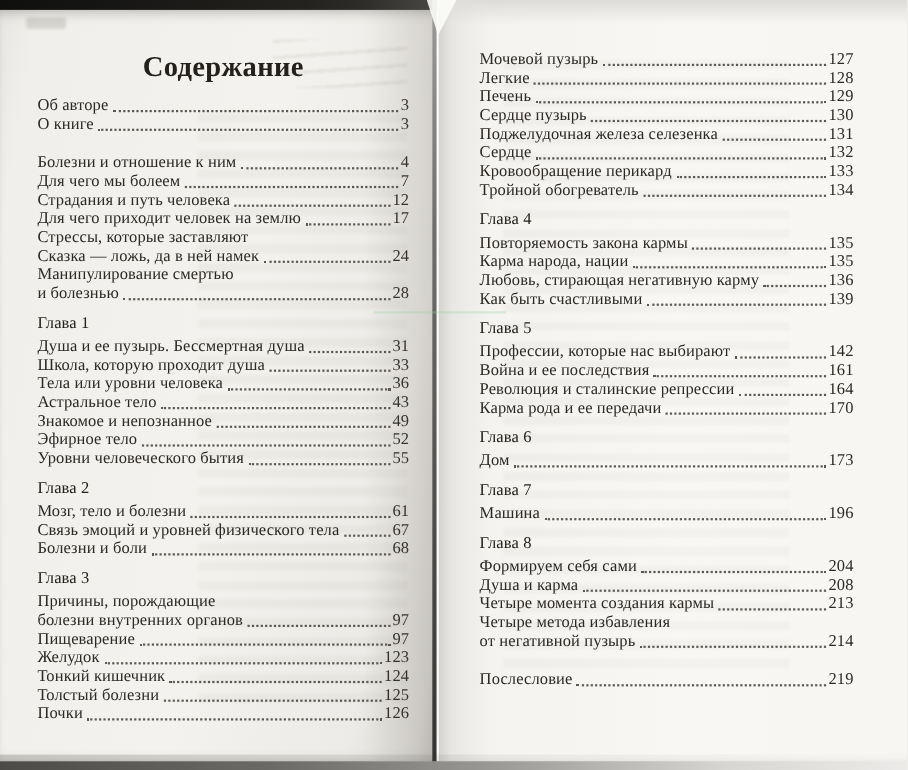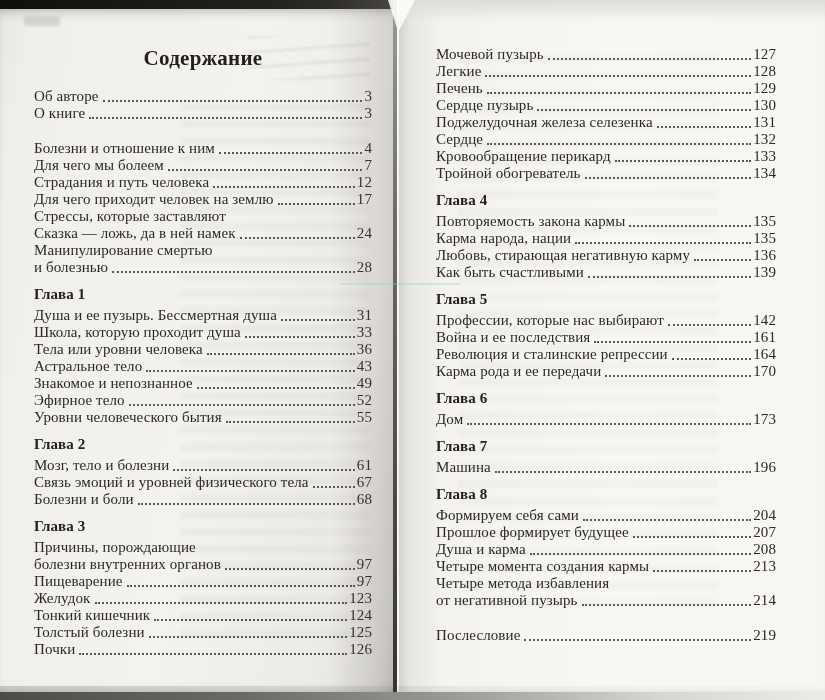--- a/index.html
+++ b/index.html
@@ -67,30 +67,30 @@
   .ghost-col-left{left:180px;top:95px;width:190px;height:540px;
     background:repeating-linear-gradient(180deg,rgba(118,112,100,.05) 0 8px,transparent 8px 17px);
     filter:blur(1.4px);}
   .ghost-col-right{left:60px;top:55px;width:260px;height:560px;
     background:repeating-linear-gradient(180deg,rgba(118,112,100,.045) 0 8px,transparent 8px 17px);
     filter:blur(1.4px);}
   .scan-line{left:340px;top:283px;width:120px;height:2px;background:rgba(150,210,160,.32);filter:blur(.6px);}
   
   .toc-title{
     position:absolute;left:34px;top:38px;width:338px;margin:0;
-    text-align:center;font-size:21px;font-weight:700;letter-spacing:.3px;
+    text-align:center;font-size:26px;font-weight:700;letter-spacing:.3px;
     color:#24211d;
   }
   .toc-list{
     position:absolute;font-size:15px;line-height:17px;color:#2c2925;
     letter-spacing:.1px;
   }
   .toc-list-left{left:34px;top:80px;width:338px;}
   .toc-list-right{left:38px;top:46px;width:340px;}
-  .toc-heading{font-weight:700;margin:10px 0 4px;color:#232019;}
+  .toc-heading{font-weight:400;margin:10px 0 4px;color:#232019;}
   .toc-gap{height:18px;}
   .toc-entry{margin:0;}
   .toc-line{display:flex;align-items:baseline;}
   .toc-text{white-space:nowrap;}
   .leader{
     flex:1;min-width:12px;height:0;align-self:flex-end;
     border-bottom:2px dotted #46433d;margin:0 2px 3px 4px;opacity:.88;
   }
   .toc-page{white-space:nowrap;}
 </style>
@@ -423,27 +423,20 @@
             <span class="leader"></span>
             <span class="toc-page">196</span>
           </div>
         </div>
         <div class="toc-heading">Глава 8</div>
         <div class="toc-entry">
           <div class="toc-line">
             <span class="toc-text">Формируем себя сами</span>
             <span class="leader"></span>
             <span class="toc-page">204</span>
-          </div>
-        </div>
-        <div class="toc-entry">
-          <div class="toc-line">
-            <span class="toc-text">Прошлое формирует будущее</span>
-            <span class="leader"></span>
-            <span class="toc-page">207</span>
           </div>
         </div>
         <div class="toc-entry">
           <div class="toc-line">
             <span class="toc-text">Душа и карма</span>
             <span class="leader"></span>
             <span class="toc-page">208</span>
           </div>
         </div>
         <div class="toc-entry">

